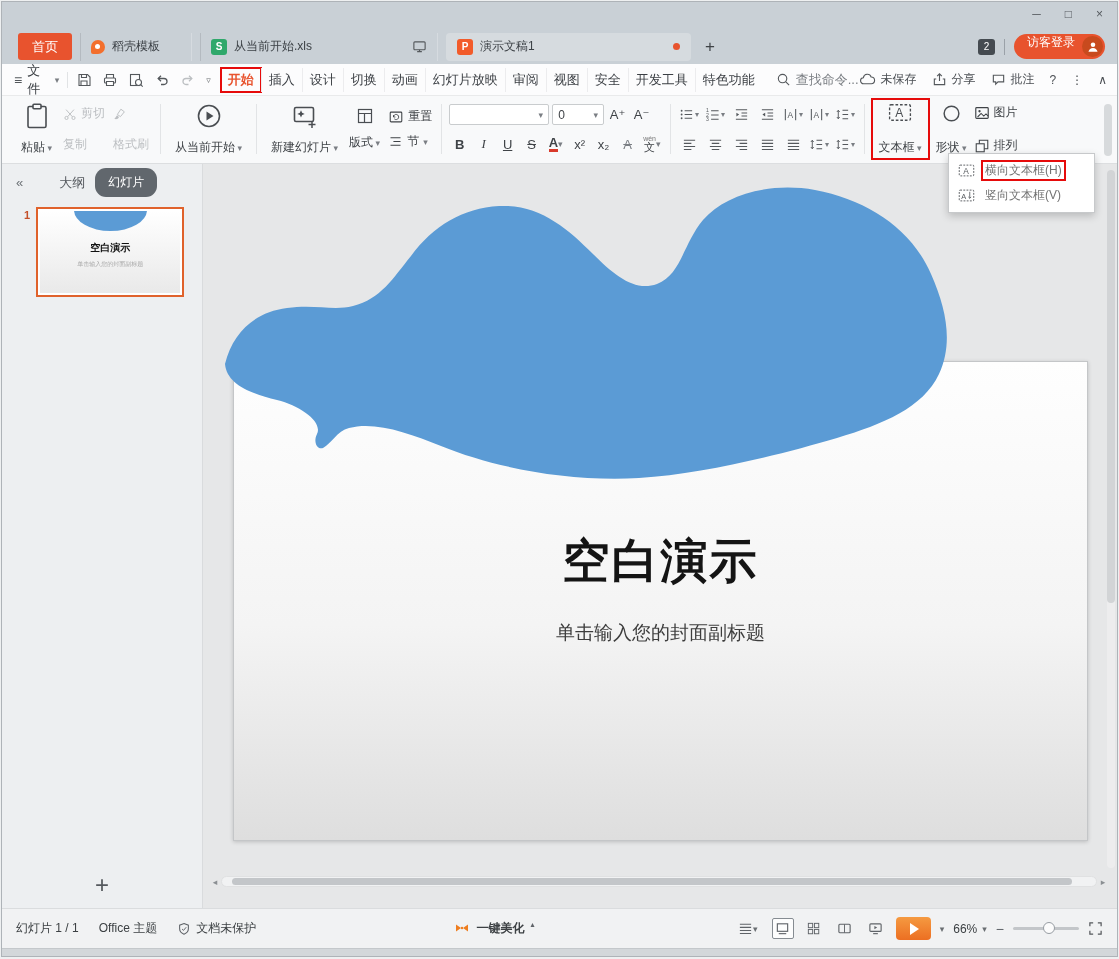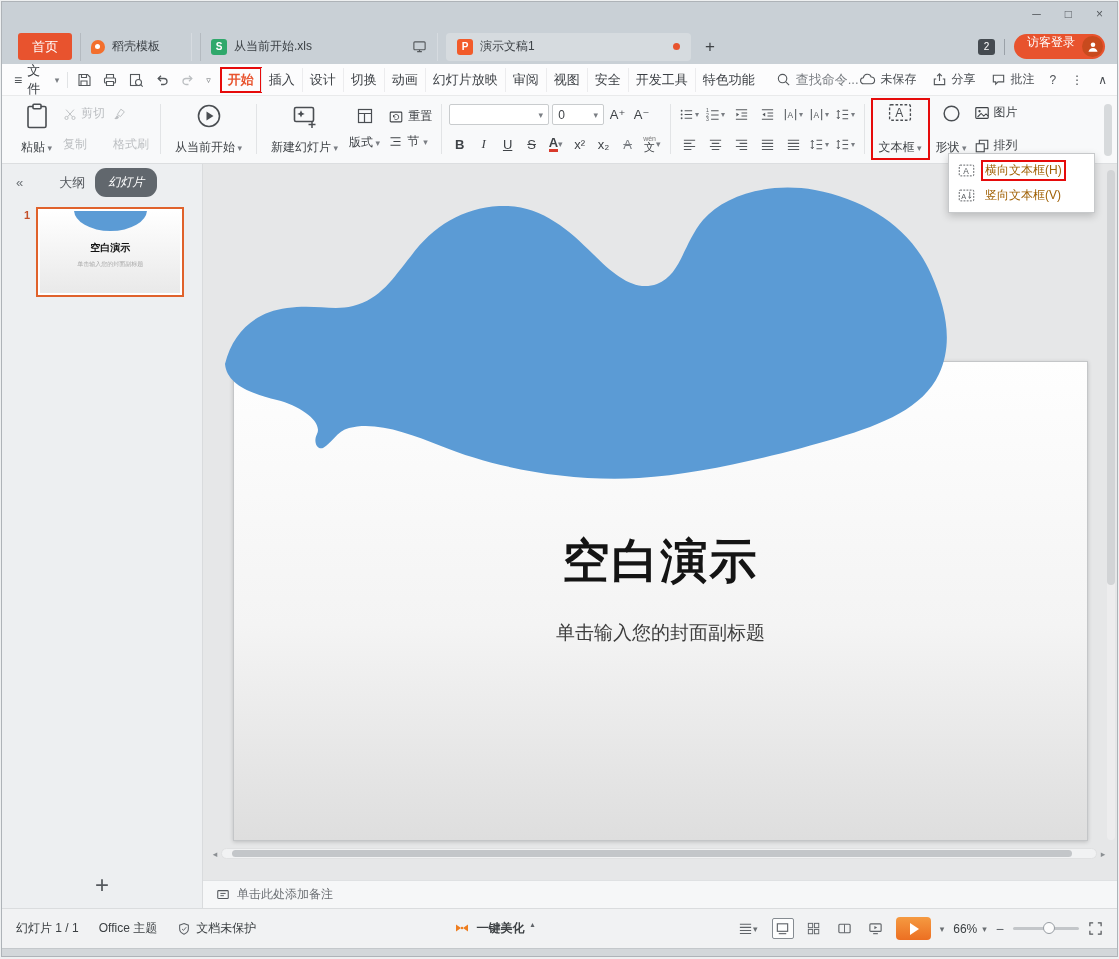--- a/index.html
+++ b/index.html
@@ -71,31 +71,31 @@
   .pbtn svg { width:15px; height:15px; color:#54585c; }
   .pbtn .tiny { font-size:8px; color:#7a7e83; margin-left:1px; }
   .a-color { border-bottom:3px solid #d93a2b; line-height:12px; font-weight:bold; }
   .pin { display:flex; flex-direction:column; align-items:center; line-height:1; }
   .pin small { font-size:7px; color:#777; }
   .ribbon-scroll { position:absolute; right:5px; top:8px; width:8px; height:52px; background:#d7dadc; border-radius:4px; }
   .big-ic { color:#4a4e52; }
 
   
   .dropdown { position:absolute; left:946px; top:151px; width:147px; background:#fff; border:1px solid #c7c9cb; box-shadow:0 3px 8px rgba(0,0,0,.2); padding:4px 0; z-index:60; }
-  .dd-item { height:25px; display:flex; align-items:center; gap:7px; padding:0 9px; font-size:12px; color:#a16207; }
+  .dd-item { height:25px; display:flex; align-items:center; gap:7px; padding:0 9px; font-size:12px; color:#737373; }
   .dd-item svg { width:17px; height:13px; color:#54585c; flex:none; }
   .dd-item .lab { padding:1px 3px; }
 
   
   .main-row { flex:1; display:flex; min-height:0; }
   .sidebar { width:201px; background:#edeff1; border-right:1px solid #d9dbdd; display:flex; flex-direction:column; flex:none; }
   .sb-head { height:37px; display:flex; align-items:center; padding:0 14px; gap:10px; }
   .chevrons { color:#6c7176; font-size:13px; }
   .sb-outline { margin-left:26px; font-size:13px; color:#55595e; }
-  .sb-pill { background:#61676d; color:#fff; font-size:12px; padding:6px 13px; border-radius:11px;font-style:italic; }
+  .sb-pill { background:#61676d; color:#fff; font-size:12px; padding:6px 13px; border-radius:11px; }
   .thumb-row { display:flex; gap:6px; margin:6px 6px 0 22px; }
   .thumb-num { font-size:11px; color:#c4502a; font-weight:bold; padding-top:2px; }
   .thumb { width:148px; height:90px; border:2px solid #e0622c; background:#fff; padding:2px; }
   .thumb-slide { position:relative; width:100%; height:100%; overflow:hidden; background:linear-gradient(#ffffff, #e9e9e9); }
   .thumb-dome { position:absolute; top:-22px; left:24%; width:52%; height:42px; background:#5b9bd5; border-radius:50%; }
   .thumb-title { position:absolute; top:36%; width:100%; text-align:center; font-size:10px; font-weight:bold; color:#111; }
   .thumb-sub { position:absolute; top:60%; width:100%; text-align:center; font-size:6px; color:#a9a9a9; }
   .add-slide { margin-top:auto; height:46px; display:flex; align-items:center; justify-content:center; font-size:24px; color:#55595e; }
 
   .content-col { flex:1; display:flex; flex-direction:column; min-width:0; }
@@ -701,26 +701,20 @@
           <span class="hs-arrow">◂</span>
           <div class="hs-track">
             <div class="hs-handle"></div>
           </div>
           <span class="hs-arrow">▸</span>
         </div>
         <div class="vscroll">
             <div class="vs-handle"></div>
           </div>
       </div>
-      <div class="notesbar">
-        <svg class="ic">
-            <use href="#i-note"></use>
-          </svg>
-        <span>单击此处添加备注</span>
-      </div>
     </div>
   </div>
 
   <footer class="statusbar">
     <span class="st-item">幻灯片 1 / 1</span>
     <span class="st-item">Office 主题</span>
     <span class="st-item">
       <svg>
           <use href="#i-shield"></use>
         </svg>

